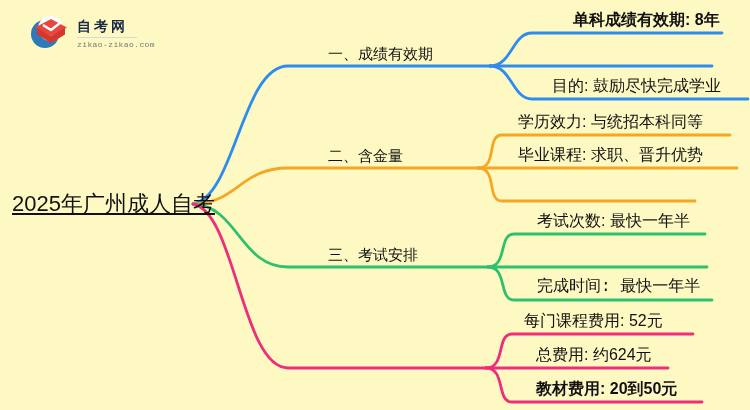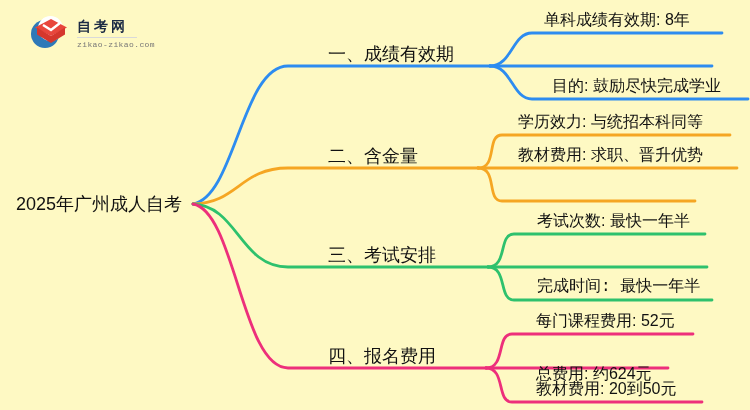--- a/index.html
+++ b/index.html
@@ -8,28 +8,29 @@
     width: 750px;
     height: 410px;
     background: #fef9c3;
     overflow: hidden;
     font-family: "Liberation Sans", "DejaVu Sans", sans-serif;
     color: #1a1a1a;
   }
   .links { position: absolute; left: 0; top: 0; }
   .label { position: absolute; white-space: nowrap; }
   .root-label {
-    font-size: 18px;
+    font-size: 22px;
     line-height: 22px;
     color: #111111;
     text-align: right;
     width: 170px;
+    text-decoration: underline;
   }
   .branch-label {
-    font-size: 18px;
+    font-size: 15px;
     line-height: 20px;
     color: #111111;
   }
   .child-label {
     font-size: 16px;
     line-height: 20px;
     color: #111111;
   }
   .logo {
     position: absolute;
@@ -109,28 +110,27 @@
       <div class="logo-divider"></div>
       <div class="logo-domain">zikao-zikao.com</div>
     </div>
   </div>
 
   <div class="label root-label" style="left:12px; top:193px;">2025年广州成人自考</div>
 
   <div class="label branch-label" style="left:328px; top:44px;">一、成绩有效期</div>
   <div class="label branch-label" style="left:328px; top:245px;">三、考试安排</div>
   <div class="label branch-label" style="left:328px; top:146px;">二、含金量</div>
-  <div class="label branch-label" style="left:328px; top:346px;">四、报名费用</div>
 
-  <div class="label child-label" style="left:544px; top:10px;">单科成绩有效期: 8年</div>
+  <div class="label child-label" style="left:573px; top:10px;font-weight:bold;">单科成绩有效期: 8年</div>
   <div class="label child-label" style="left:518px; top:112px;">学历效力: 与统招本科同等</div>
 
   <div class="label child-label" style="left:552px; top:76px;">目的: 鼓励尽快完成学业</div>
-  <div class="label child-label" style="left:518px; top:145px;">教材费用: 求职、晋升优势</div>
+  <div class="label child-label" style="left:518px; top:145px;">毕业课程: 求职、晋升优势</div>
 
   <div class="label child-label" style="left:537px; top:211px;">考试次数: 最快一年半</div>
   <div class="label child-label" style="left:537px; top:277px;font-family:Liberation Mono, monospace;">完成时间: 最快一年半</div>
 
-  <div class="label child-label" style="left:536px; top:311px;">每门课程费用: 52元</div>
-  <div class="label child-label" style="left:536px; top:364px;">总费用: 约624元</div>
-  <div class="label child-label" style="left:536px; top:379px;">教材费用: 20到50元</div>
+  <div class="label child-label" style="left:524px; top:311px;">每门课程费用: 52元</div>
+  <div class="label child-label" style="left:536px; top:345px;">总费用: 约624元</div>
+  <div class="label child-label" style="left:536px; top:379px;font-weight:bold;">教材费用: 20到50元</div>
 
 </div>
 
 </body></html>

